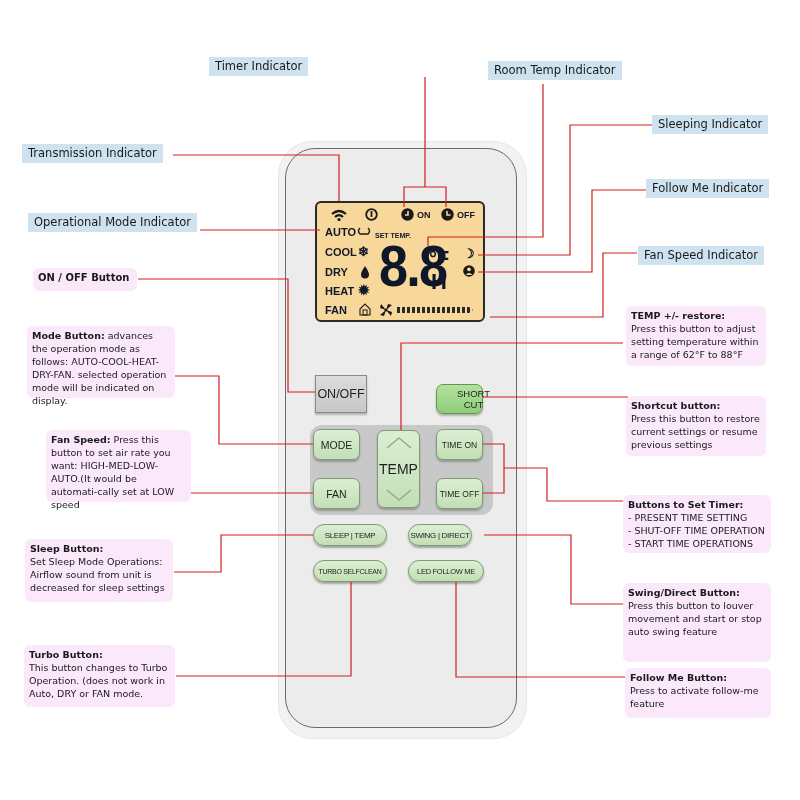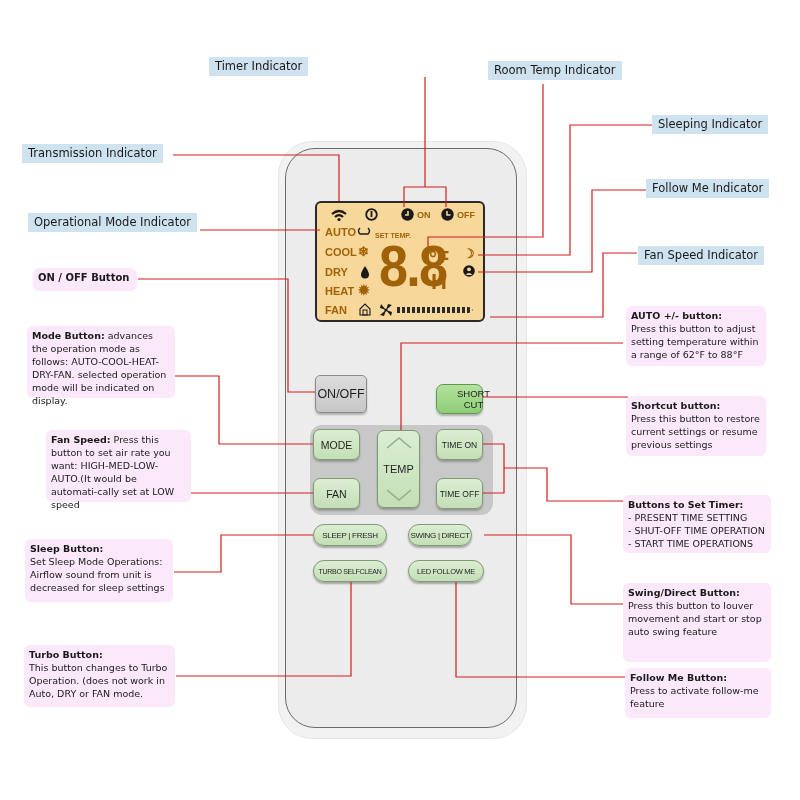--- a/index.html
+++ b/index.html
@@ -8,37 +8,37 @@
   .abs { position: absolute; }
 
   
   .remote-outer { left: 278px; top: 141px; width: 247px; height: 596px; border-radius: 34px;
                   background: #f2f2f2; border: 1px solid #e6e6e6; }
   .remote-inner { left: 285px; top: 148px; width: 232px; height: 580px; border-radius: 30px;
                   background: #ececec; border: 1.5px solid #6b6b6b; box-sizing: border-box; }
 
   
   .lcd { left: 315px; top: 201px; width: 170px; height: 121px; border-radius: 6px;
-         background: #f7d79a; border: 2px solid #2a2a2a; box-sizing: border-box; color: #a16207;
+         background: #f7d79a; border: 2px solid #2a2a2a; box-sizing: border-box; color: #0f172a;
          font-family: "Liberation Sans", sans-serif; font-weight: bold; }
   .lcd .t { position: absolute; font-size: 11px; line-height: 1; }
   .lcd .small { font-size: 7px; }
   .lcd .big { position: absolute; left: 62px; top: 34px; font-size: 58px; line-height: 1;
               letter-spacing: -2px; transform: scaleX(0.9); transform-origin: left top; }
   .lcd .deg { position: absolute; left: 112px; top: 44px; font-size: 20px; }
   .lcd .hunit { position: absolute; left: 114px; top: 66px; font-size: 22px; }
   .lcd .bars { position: absolute; left: 80px; top: 102px; width: 76px; height: 10px;
                background: repeating-linear-gradient(90deg, #2a2a2a 0 3px, transparent 3px 5px);
                clip-path: polygon(0 20%, 95% 20%, 100% 50%, 95% 80%, 0 80%); }
 
   
   .btn { position: absolute; display: flex; align-items: center; justify-content: center;
          font-family: "Liberation Sans", sans-serif; color: #1f1f1f; text-align: center;
          box-sizing: border-box; }
-  .btn-gray { background: linear-gradient(#dcdcdc, #c6c6c6); border: 1.5px solid #8a8a8a; border-radius: 5px;
+  .btn-gray { background: linear-gradient(#dcdcdc, #c6c6c6); border: 1.5px solid #8a8a8a; border-radius: 0;
               box-shadow: 0 2px 2px rgba(0,0,0,0.25); text-align: center; }
   .btn-green { background: linear-gradient(#dbeed2, #c3dfb6); border: 1.5px solid #7f9a74; border-radius: 7px;
                box-shadow: 0 2px 2px rgba(0,0,0,0.25); }
   .btn-short { background: linear-gradient(#b3e29e, #8fcd78); border: 1.5px solid #5e9a4b; border-radius: 7px;
                box-shadow: 0 2px 2px rgba(0,0,0,0.25); padding-left: 28px; }
   .btn-pill { background: linear-gradient(#dbeed2, #c3dfb6); border: 1.5px solid #7f9a74; border-radius: 12px;
               box-shadow: 0 2px 2px rgba(0,0,0,0.3); font-size: 8px; font-weight: 500; letter-spacing: -0.3px; }
   .pad-bg { left: 310px; top: 425px; width: 183px; height: 90px; border-radius: 12px; background: #c8c8c8; }
   .arrow { position: absolute; left: 8px; width: 26px; height: 12px; }
 
@@ -127,38 +127,38 @@
   <span>CUT</span>
 </div>
 
 <div class="abs pad-bg"></div>
 <div class="btn btn-green" style="left:313px;top:429px;width:47px;height:31px;font-size:10.5px">
   <span>MODE</span>
 </div>
 <div class="btn btn-green" style="left:313px;top:478px;width:47px;height:31px;font-size:10.5px">
   <span>FAN</span>
 </div>
-<div class="btn btn-green" style="left:377px;top:430px;width:43px;height:78px;font-size:11px">
+<div class="btn btn-green" style="left:377px;top:430px;width:43px;height:78px;font-size:14px">
   <svg class="arrow" style="top:6px" viewBox="0 0 26 12">
     <path d="M1 11 L13 1 L25 11" stroke="#93ad88" stroke-width="1.5" fill="none"></path>
   </svg>
   <span>TEMP</span>
   <svg class="arrow" style="bottom:6px" viewBox="0 0 26 12">
     <path d="M1 1 L13 11 L25 1" stroke="#93ad88" stroke-width="1.5" fill="none"></path>
   </svg>
 </div>
 <div class="btn btn-green" style="left:436px;top:429px;width:47px;height:31px;font-size:8.5px">
   <span>TIME ON</span>
 </div>
 <div class="btn btn-green" style="left:436px;top:478px;width:47px;height:31px;font-size:8.5px">
   <span>TIME OFF</span>
 </div>
 
 <div class="btn btn-pill" style="left:313px;top:524px;width:74px;height:22px">
-  <span>SLEEP | FRESH</span>
+  <span>SLEEP | TEMP</span>
 </div>
 <div class="btn btn-pill" style="left:408px;top:524px;width:64px;height:22px">
   <span>SWING | DIRECT</span>
 </div>
 <div class="btn btn-pill" style="left:313px;top:560px;width:74px;height:22px;font-size:7px">
   <span>TURBO SELFCLEAN</span>
 </div>
 <div class="btn btn-pill" style="left:408px;top:560px;width:76px;height:22px;font-size:7.5px">
   <span>LED  FOLLOW ME</span>
 </div>
@@ -209,21 +209,21 @@
   <b>Sleep Button:</b><br>
   <span>Set Sleep Mode Operations: Airflow sound from unit is decreased for sleep settings</span>
 </div>
 
 <div class="lbl-pink" style="left:24px;top:645px;width:151px;height:62px">
   <b>Turbo Button:</b><br>
   <span>This button changes to Turbo Operation.  (does not work in Auto, DRY or FAN mode.</span>
 </div>
 
 <div class="lbl-pink" style="left:626px;top:306px;width:140px;height:60px">
-  <b>AUTO +/- button:</b><br>
+  <b>TEMP +/- restore:</b><br>
   <span>Press this button to adjust setting temperature within a range of 62°F to 88°F</span>
 </div>
 
 <div class="lbl-pink" style="left:626px;top:396px;width:140px;height:60px">
   <b>Shortcut button:</b><br>
   <span>Press this button to restore current settings or resume previous settings</span>
 </div>
 
 <div class="lbl-pink" style="left:623px;top:495px;width:148px;height:58px">
   <b>Buttons to Set Timer:</b><br>

